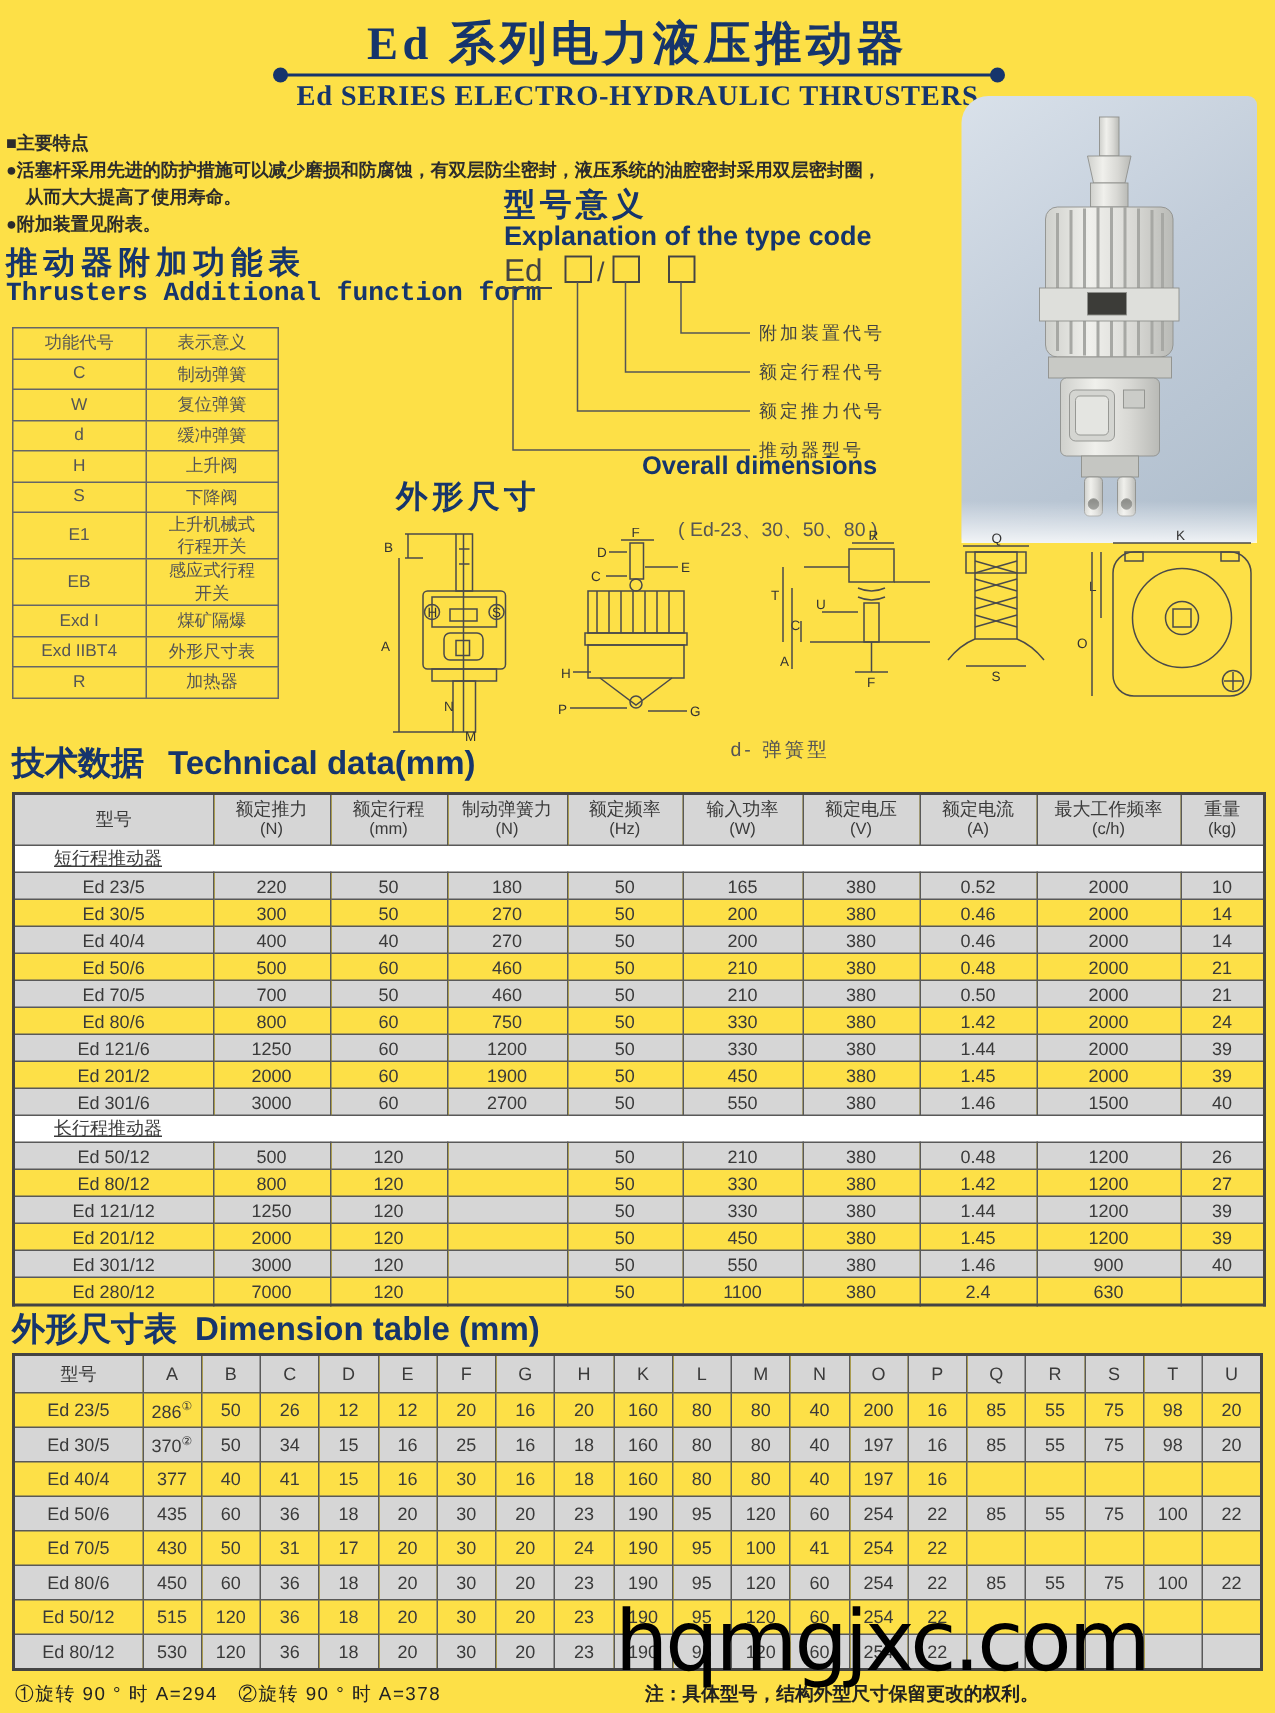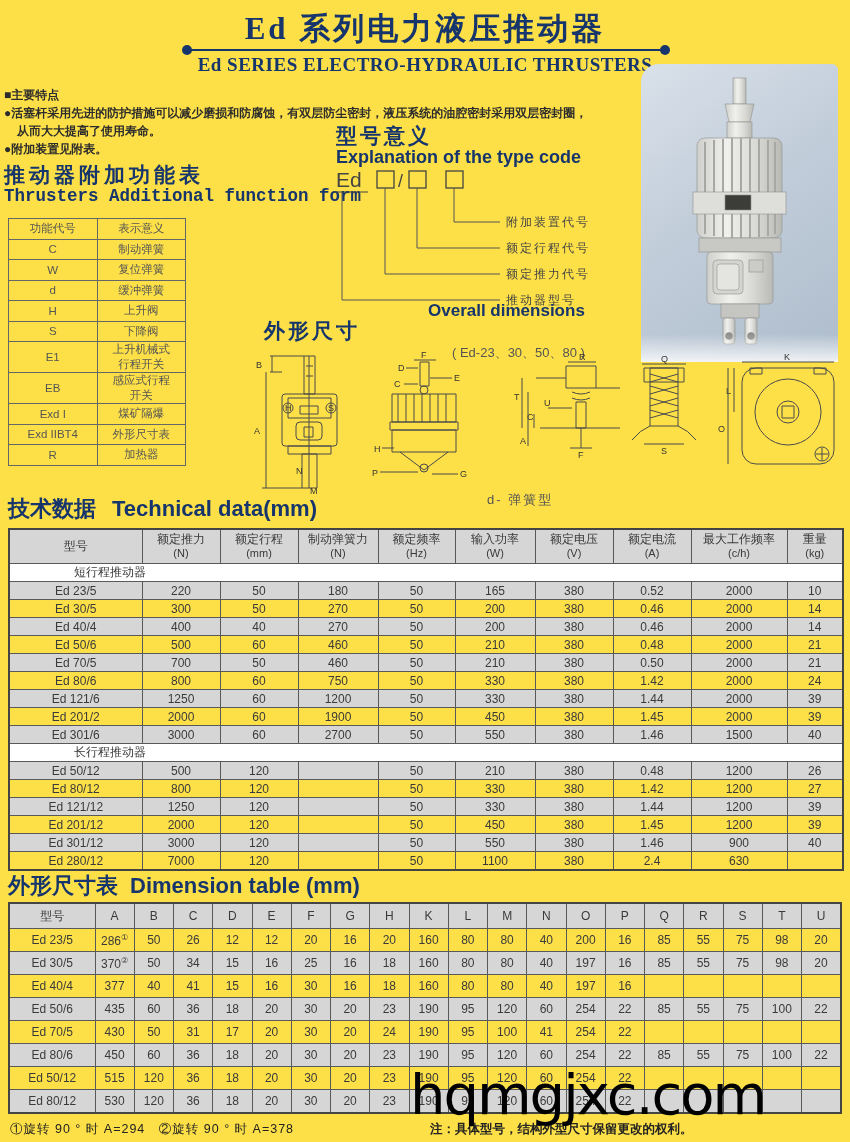--- a/index.html
+++ b/index.html
@@ -55,21 +55,21 @@
   table.data td,table.data th{border:1px solid #595959;text-align:center;padding:0;overflow:hidden;}
   table.data{border:2px solid #444;}
   #tech-table{position:absolute;left:8px;top:528px;width:834px;}
   #tech-table thead th{background:#d6d6d6;font-weight:normal;height:33px;line-height:1.15;}
   #tech-table thead .hunit{font-size:11px;}
   #tech-table tbody td{height:17px;}
   #dim-table{position:absolute;left:8px;top:902px;width:834px;}
   #dim-table thead th{background:#d6d6d6;font-weight:normal;height:24px;}
   #dim-table tbody td{height:22px;}
   tr.shade td{background:#d6d6d6;}
-  tr.section-row td{background:#ffffff;text-align:left;padding-left:64px;height:17px;}
+  tr.section-row td{background:#ffffff;text-align:left;padding-left:26px;height:17px;text-decoration:underline;}
   sup{font-size:8px;}
   
   .footnotes{position:absolute;left:10px;top:1121px;width:832px;font-size:12.5px;color:#222;}
   .footnotes .fn-left{position:absolute;left:0;top:0;letter-spacing:1px;}
   .footnotes .fn-right{position:absolute;left:420px;top:0;font-weight:bold;}
   .watermark{position:absolute;left:410px;top:1062px;font-size:56px;color:#000;z-index:6;
     font-family:"DejaVu Sans",sans-serif;letter-spacing:-2px;}
 </style>
 </head>
 <body>

